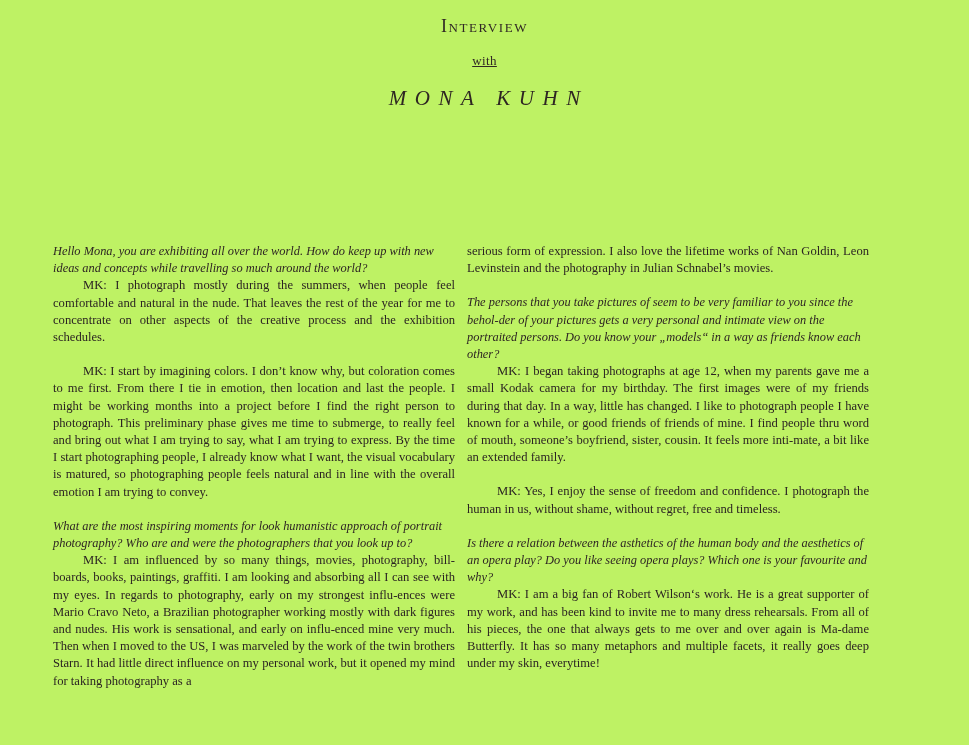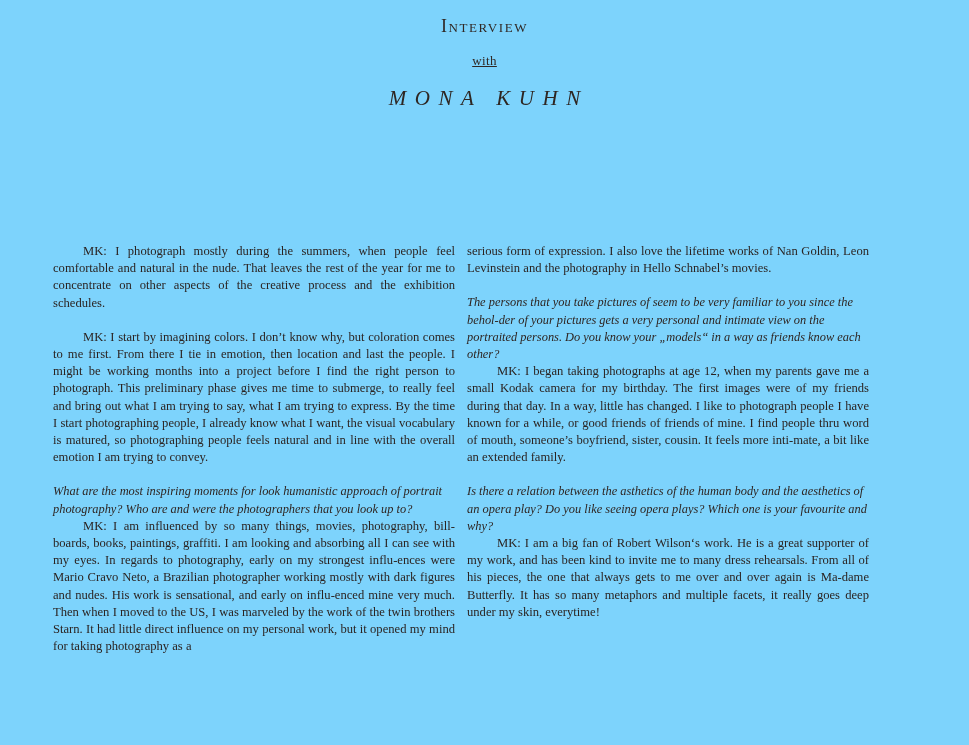--- a/index.html
+++ b/index.html
@@ -13,21 +13,21 @@
     height: 745px;
     overflow: hidden;
     font-family: "Liberation Serif", "DejaVu Serif", serif;
     color: #2b2422;
     -webkit-font-smoothing: antialiased;
   }
   .page {
     position: relative;
     width: 969px;
     height: 745px;
-    background: #7dd3fc;
+    background: #bef264;
   }
 
   
   .masthead {
     position: absolute;
     left: 0;
     top: 0;
     width: 969px;
     text-align: center;
   }
@@ -122,40 +122,42 @@
     <div class="title-with">with</div>
     <div class="title-name">
       <span>MONA</span><span class="name-gap"></span><span>KUHN</span>
     </div>
   </div>
 
   <div class="columns">
 
     <div class="col">
       <div class="block">
+        <p class="question">Hello Mona, you are exhibiting all over the world. How do keep up with new ideas and concepts while travelling so much around the world?</p>
         <p class="answer">MK: I photograph mostly during the summers, when people feel comfortable and natural in the nude. That leaves the rest of the year for me to concentrate on other aspects of the creative process and the exhibition schedules.</p>
       </div>
       <div class="block">
         <p class="answer">MK: I start by imagining colors. I don’t know why, but coloration comes to me first. From there I tie in emotion, then location and last the people. I might be working months into a project before I find the right person to photograph. This preliminary phase gives me time to submerge, to really feel and bring out what I am trying to say, what I am trying to express. By the time I start photographing people, I already know what I want, the visual vocabulary is matured, so photographing people feels natural and in line with the overall emotion I am trying to convey.</p>
       </div>
       <div class="block">
         <p class="question">What are the most inspiring moments for look humanistic approach of portrait photography? Who are and were the photographers that you look up to?</p>
         <p class="answer">MK: I am influenced by so many things, movies, photography, bill-boards, books, paintings, graffiti. I am looking and absorbing all I can see with my eyes. In regards to photography, early on my strongest influ-ences were Mario Cravo Neto, a Brazilian photographer working mostly with dark figures and nudes. His work is sensational, and early on influ-enced mine very much. Then when I moved to the US, I was marveled by the work of the twin brothers Starn. It had little direct influence on my personal work, but it opened my mind for taking photography as a</p>
       </div>
     </div>
 
     <div class="col">
       <div class="block">
-        <p class="continuation">serious form of expression. I also love the lifetime works of Nan Goldin, Leon Levinstein and the photography in Hello Schnabel’s movies.</p>
+        <p class="continuation">serious form of expression. I also love the lifetime works of Nan Goldin, Leon Levinstein and the photography in Julian Schnabel’s movies.</p>
       </div>
       <div class="block">
         <p class="question">The persons that you take pictures of seem to be very familiar to you since the behol-der of your pictures gets a very personal and intimate view on the portraited persons. Do you know your „models“ in a way as friends know each other?</p>
         <p class="answer">MK: I began taking photographs at age 12, when my parents gave me a small Kodak camera for my birthday. The first images were of my friends during that day. In a way, little has changed. I like to photograph people I have known for a while, or good friends of friends of mine. I find people thru word of mouth, someone’s boyfriend, sister, cousin. It feels more inti-mate, a bit like an extended family.</p>
       </div>
       <div class="block">
+        <p class="answer">MK: Yes, I enjoy the sense of freedom and confidence. I photograph the human in us, without shame, without regret, free and timeless.</p>
       </div>
       <div class="block">
         <p class="question">Is there a relation between the asthetics of the human body and the aesthetics of an opera play? Do you like seeing opera plays? Which one is your favourite and why?</p>
         <p class="answer">MK: I am a big fan of Robert Wilson‘s work. He is a great supporter of my work, and has been kind to invite me to many dress rehearsals. From all of his pieces, the one that always gets to me over and over again is Ma-dame Butterfly. It has so many metaphors and multiple facets, it really goes deep under my skin, everytime!</p>
       </div>
     </div>
 
   </div>
 </div>
 

